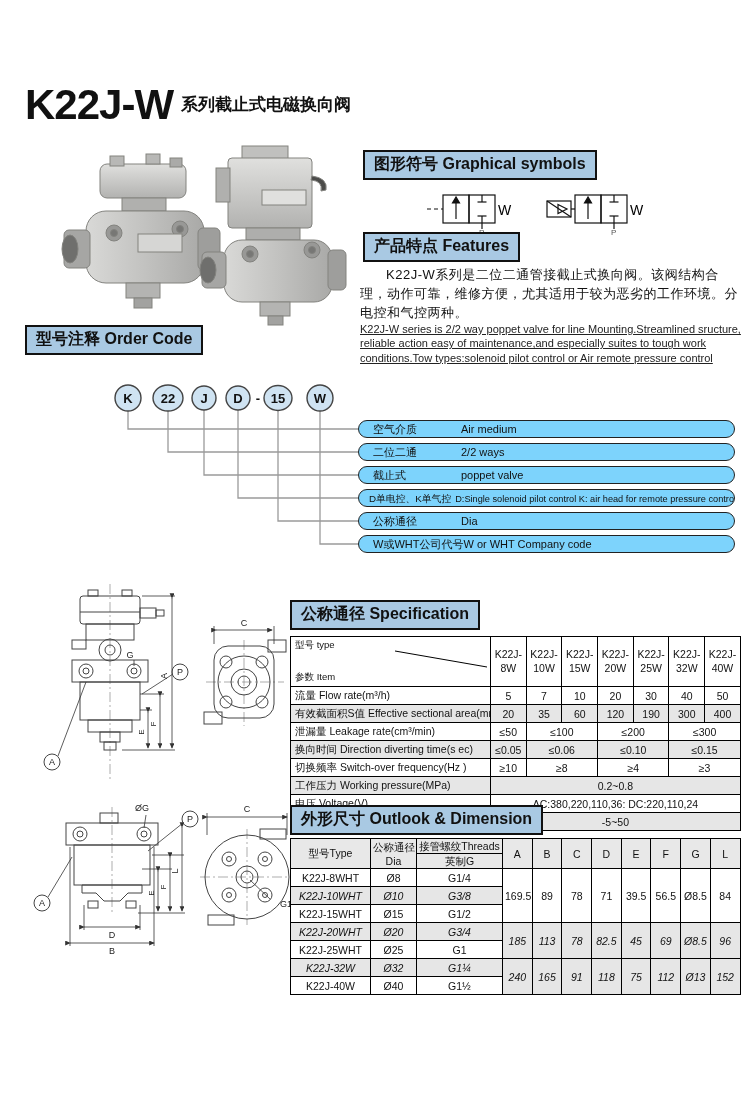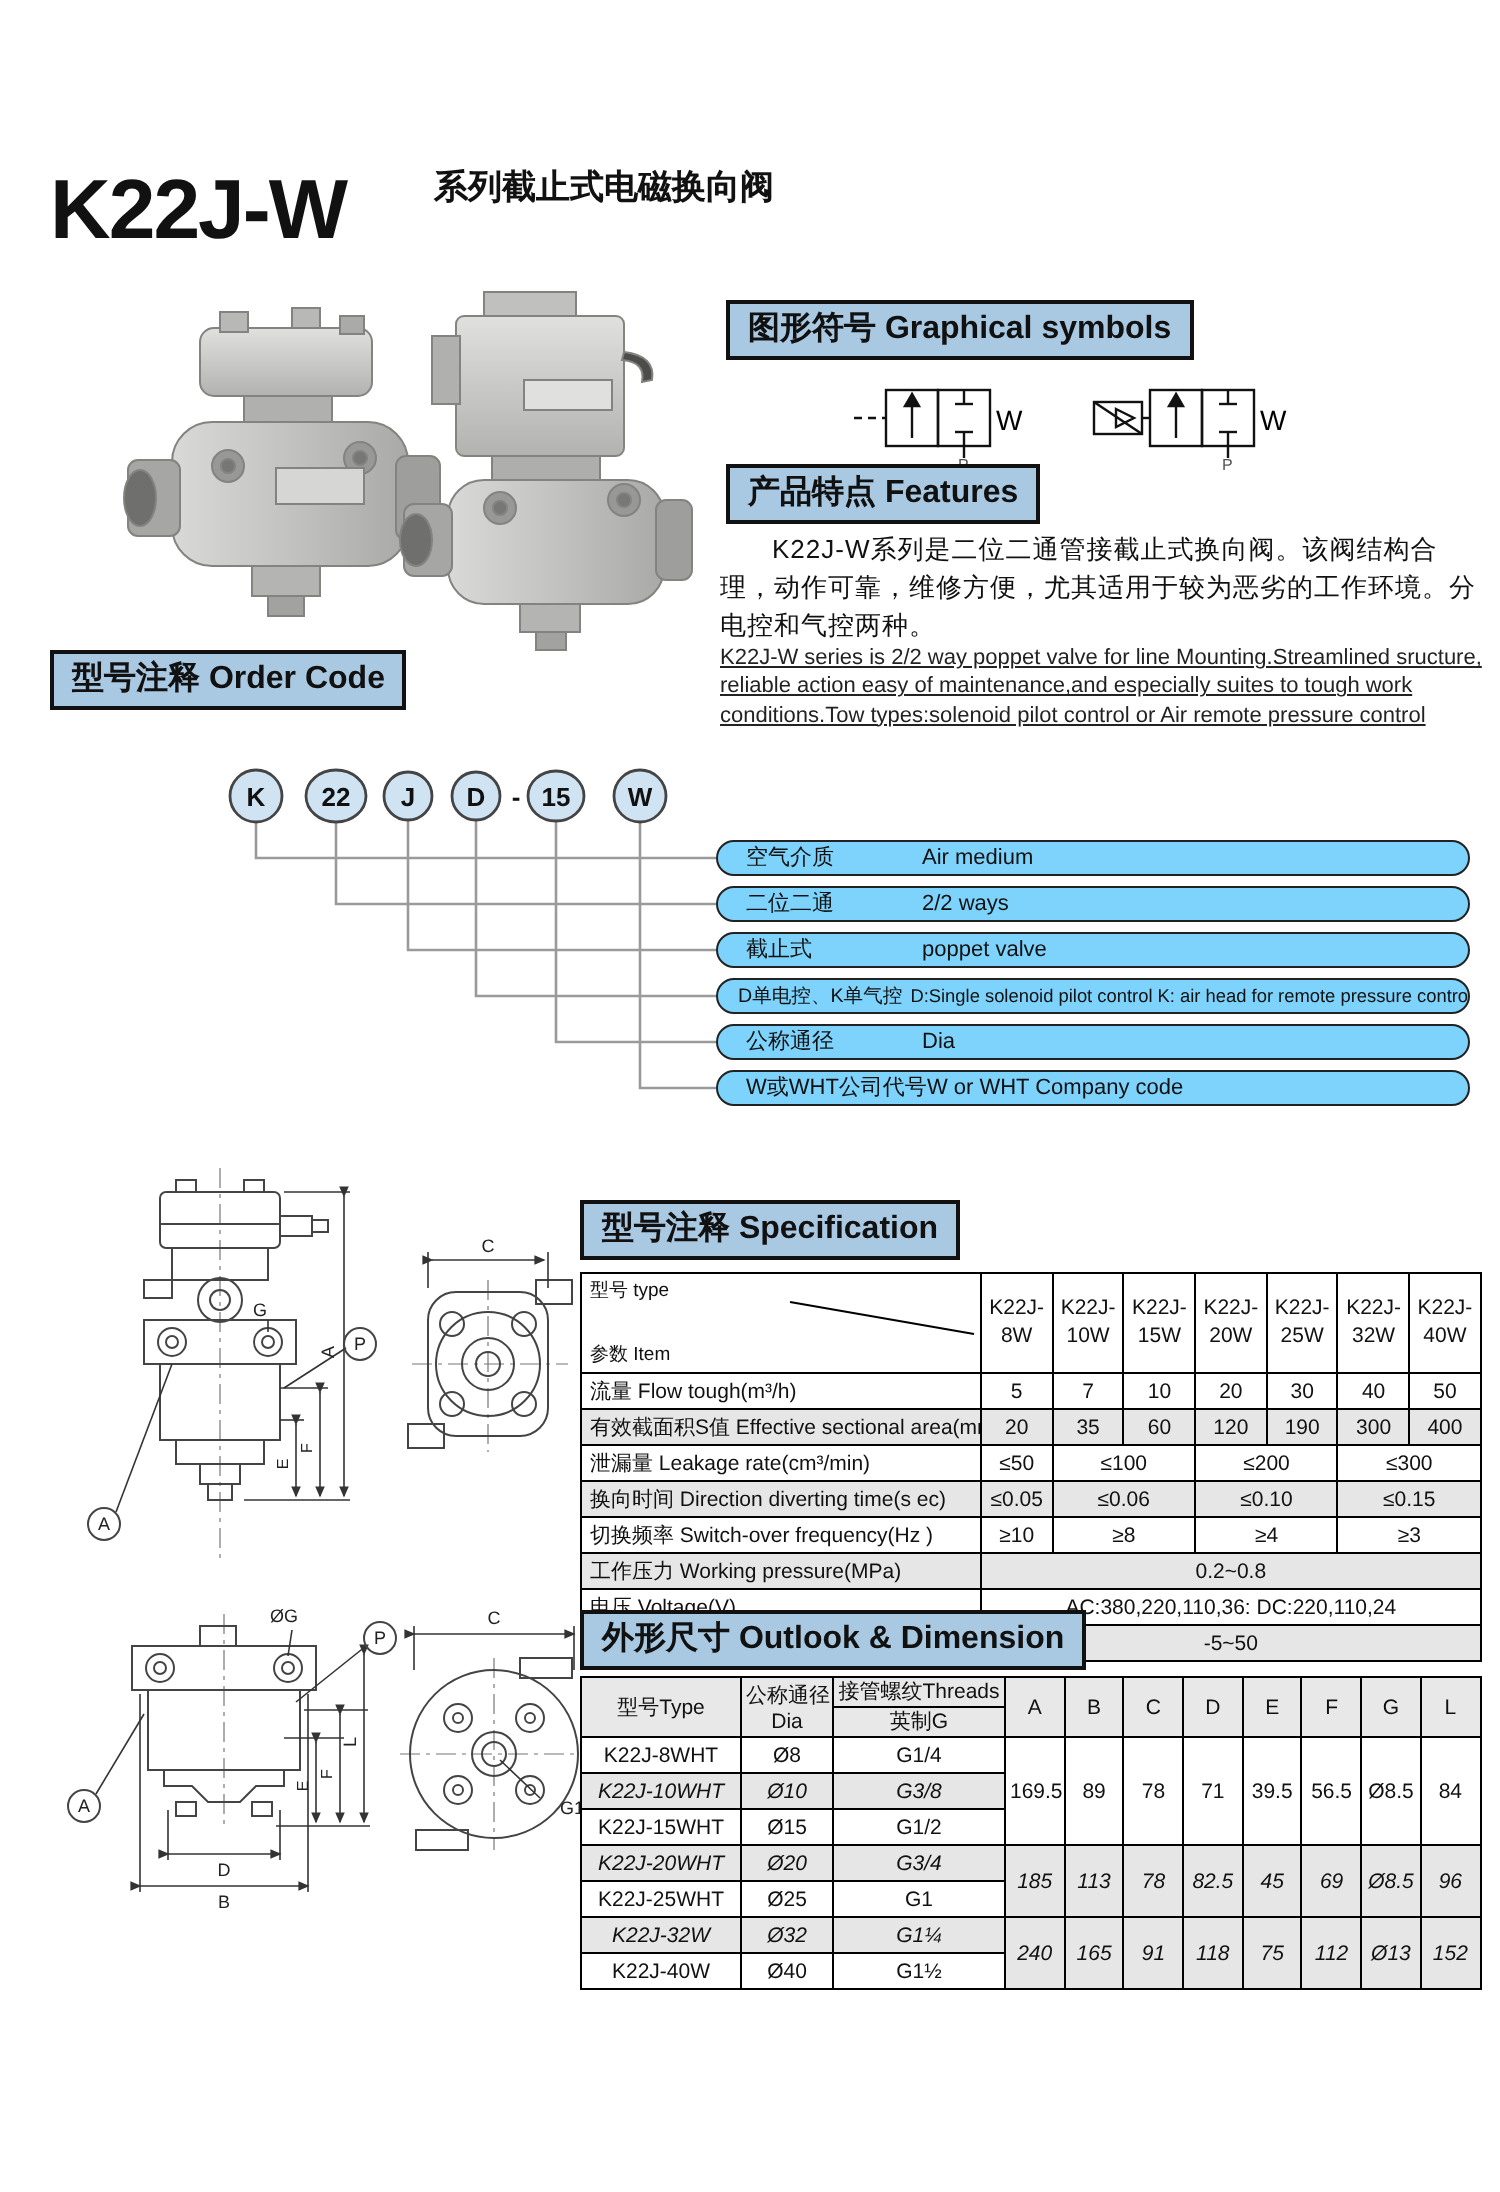--- a/index.html
+++ b/index.html
@@ -1,19 +1,19 @@
 <!DOCTYPE html>
 <html><head>
 <meta charset="utf-8">
 <style>
   html,body{margin:0;padding:0;background:#888;}
   .page{position:relative;width:750px;height:1096px;background:#fff;margin:0 auto;
         font-family:"Liberation Sans",sans-serif;color:#111;overflow:hidden;}
   
-  .titleblock{position:absolute;left:25px;top:84px;display:flex;gap:36px;}
+  .titleblock{position:absolute;left:25px;top:84px;display:flex;align-items:center;}
   .model{font-size:42px;font-weight:bold;letter-spacing:-1px;line-height:1;}
   .subtitle{margin-left:8px;}
   .subtitle .cn{font-size:17px;font-weight:bold;line-height:1.15;}
   .subtitle .en{font-size:14.5px;font-weight:bold;line-height:1.15;}
   
   .secbox{position:absolute;display:inline-block;background:#a9c9e3;border:2px solid #111;
           padding:2px 9px 3px 9px;font-size:16px;font-weight:bold;white-space:nowrap;}
   
   .para-cn{position:absolute;left:360px;top:266px;width:384px;font-size:13px;line-height:1.45;
            text-indent:2em;letter-spacing:.5px;}
@@ -267,21 +267,21 @@
       <text x="145" y="94" transform="rotate(-90 145 94)">A</text>
       <text x="122" y="150" transform="rotate(-90 122 150)" font-size="8">E</text>
       <text x="134" y="142" transform="rotate(-90 134 142)" font-size="8">F</text>
       <text x="222" y="44">C</text>
       <text x="108" y="76">G</text>
       <text x="158" y="93">P</text>
       <text x="30" y="183">A</text>
     </g>
   </svg>
 
-  <div class="secbox" style="left:290px;top:600px">型号注释 Specification</div>
+  <div class="secbox" style="left:290px;top:600px">公称通径 Specification</div>
   <table class="spec">
     <colgroup>
         <col style="width:200px">
         <col span="7" style="width:35.7px">
       </colgroup>
     <tbody>
         <tr>
       <td class="corner">
         <span class="ct">型号 type</span>
         <span class="cb">参数 Item</span>
@@ -291,21 +291,21 @@
       </td>
       <td class="mhead"><span>K22J-</span><br><span>8W</span></td>
       <td class="mhead"><span>K22J-</span><br><span>10W</span></td>
       <td class="mhead"><span>K22J-</span><br><span>15W</span></td>
       <td class="mhead"><span>K22J-</span><br><span>20W</span></td>
       <td class="mhead"><span>K22J-</span><br><span>25W</span></td>
       <td class="mhead"><span>K22J-</span><br><span>32W</span></td>
       <td class="mhead"><span>K22J-</span><br><span>40W</span></td>
     </tr>
     <tr>
-      <td class="lab">流量 Flow tough(m³/h)</td>
+      <td class="lab">流量 Flow rate(m³/h)</td>
       <td>5</td>
           <td>7</td>
           <td>10</td>
       <td>20</td>
           <td>30</td>
           <td>40</td>
           <td>50</td>
     </tr>
     <tr class="shade">
       <td class="lab">有效截面积S值 Effective sectional area(mm²)</td>

